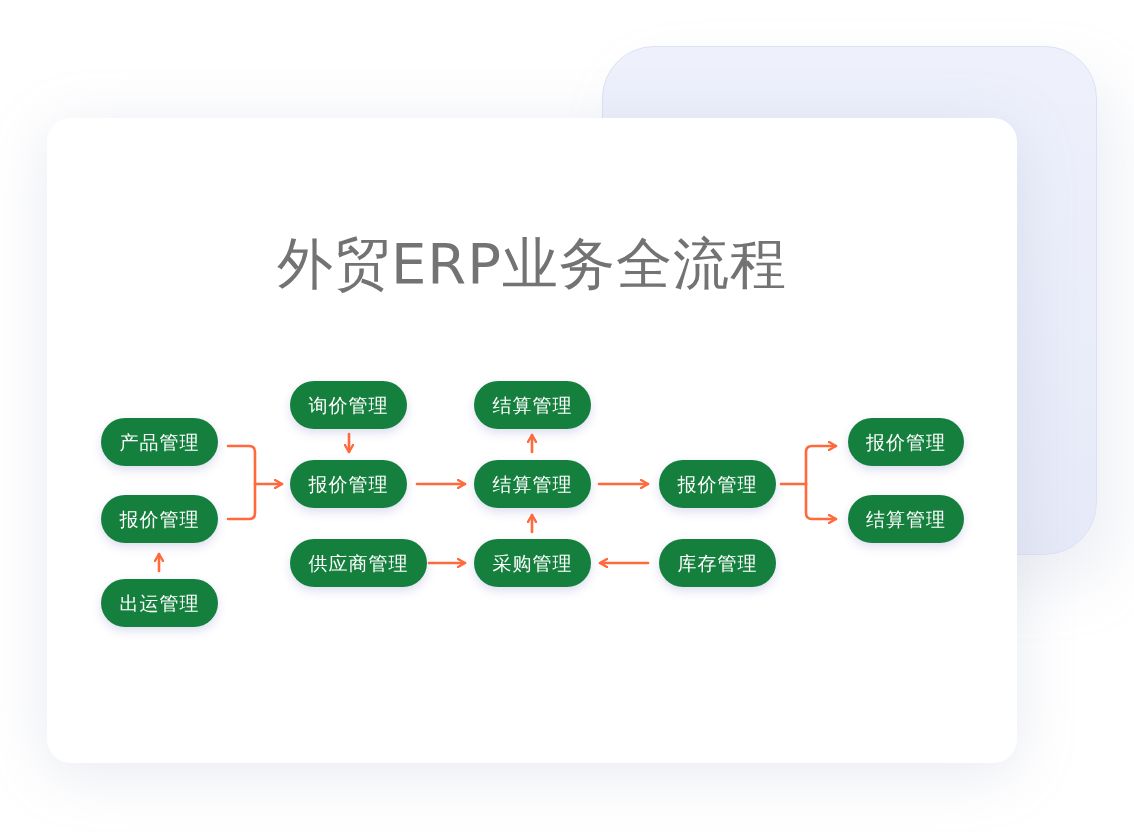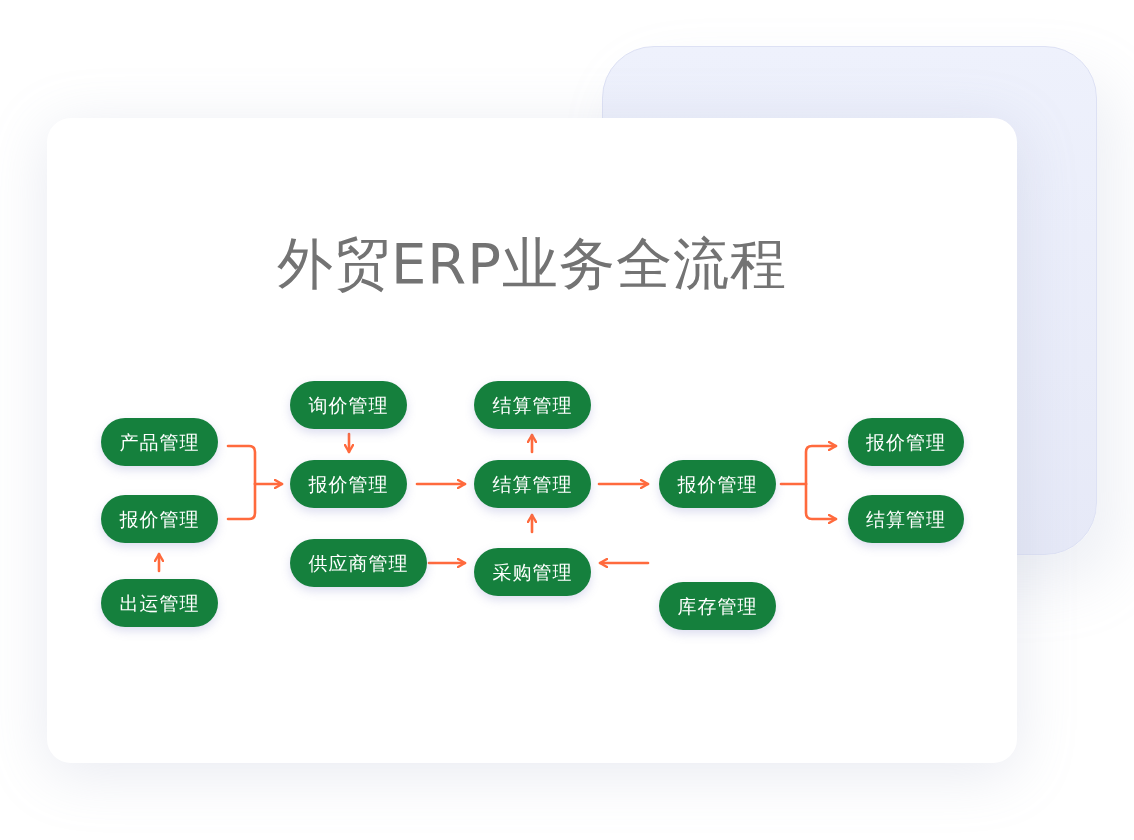--- a/index.html
+++ b/index.html
@@ -78,17 +78,17 @@
 </svg>
 
 <div class="node" style="left:101px; top:418px; width:117px;">产品管理</div>
 <div class="node" style="left:101px; top:495px; width:117px;">报价管理</div>
 <div class="node" style="left:101px; top:579px; width:117px;">出运管理</div>
 <div class="node" style="left:290px; top:381px; width:117px;">询价管理</div>
 <div class="node" style="left:290px; top:460px; width:117px;">报价管理</div>
 <div class="node" style="left:290px; top:539px; width:137px;">供应商管理</div>
 <div class="node" style="left:474px; top:381px; width:117px;">结算管理</div>
 <div class="node" style="left:474px; top:460px; width:117px;">结算管理</div>
-<div class="node" style="left:474px; top:539px; width:117px;margin-top:9px;">采购管理</div>
+<div class="node" style="left:474px; top:539px; width:117px;">采购管理</div>
 <div class="node" style="left:659px; top:460px; width:117px;">报价管理</div>
-<div class="node" style="left:659px; top:539px; width:117px;margin-top:43px;">库存管理</div>
+<div class="node" style="left:659px; top:539px; width:117px;">库存管理</div>
 <div class="node" style="left:848px; top:418px; width:116px;">报价管理</div>
 <div class="node" style="left:848px; top:495px; width:116px;">结算管理</div>
 
 </body></html>

